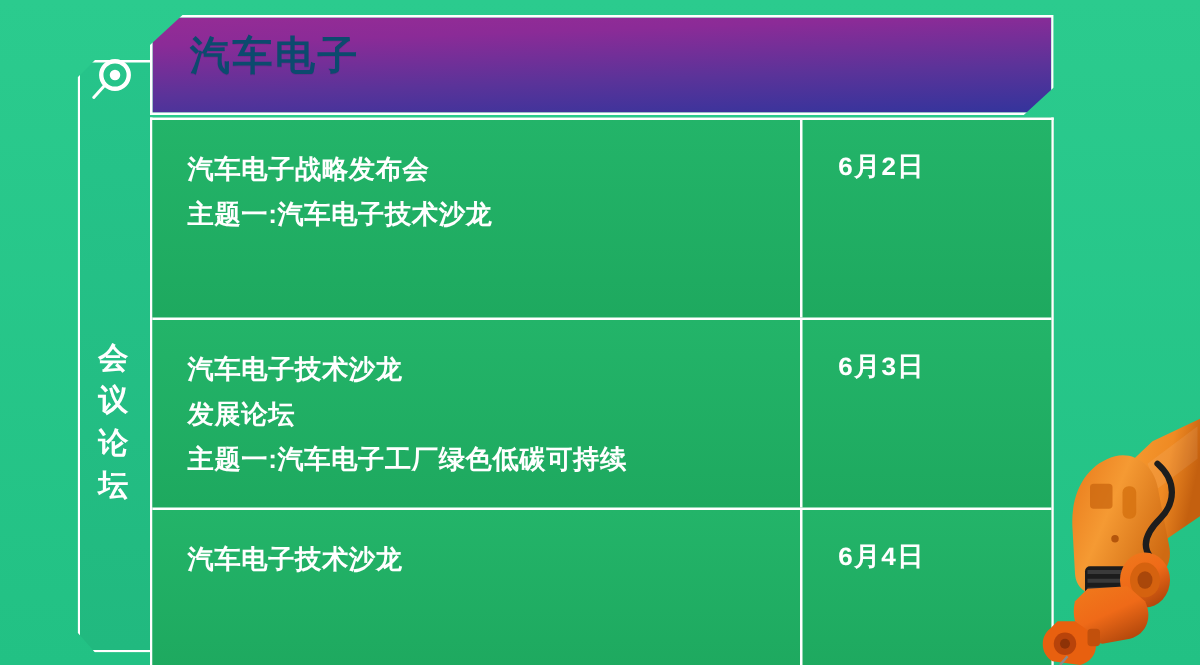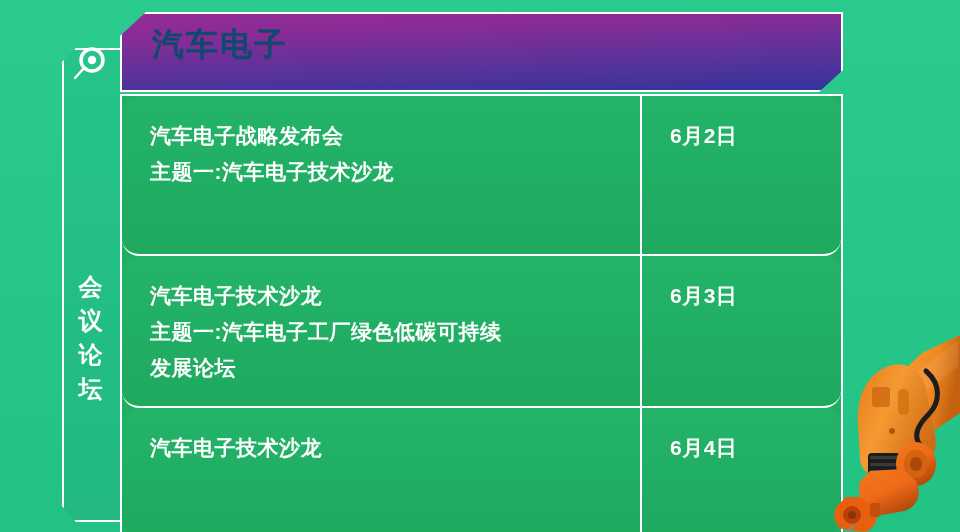--- a/index.html
+++ b/index.html
@@ -100,35 +100,35 @@
     height: 440px;
     border: 2px solid #ffffff;
     border-bottom: none;
     background: #1fae64;
   }
   .row {
     display: flex;
     width: 100%;
     border-bottom: 2px solid #ffffff;
     background: linear-gradient(180deg, #23b469 0%, #1ea95f 100%);
-    border-radius: 17px;
   }
   .row:last-child { border-bottom: none; }
   .row-1 { height: 160px; }
   .row-2 { height: 152px; }
   .row-3 { height: 128px; }
 
   .cell-topic {
     flex: 0 0 520px;
     border-right: 2px solid #ffffff;
     padding: 22px 0 0 28px;
   }
   .cell-date {
     flex: 1 1 auto;
     padding: 22px 0 0 28px;
+    font-family: Liberation Mono, monospace;
   }
 
   .topic-line {
     color: #ffffff;
     font-size: 21px;
     font-weight: bold;
     line-height: 1.72;
     letter-spacing: 0.5px;
     white-space: nowrap;
   }
@@ -184,22 +184,22 @@
       <div class="topic-line">主题一:汽车电子技术沙龙</div>
     </div>
     <div class="cell-date">
       <div class="date-text">6月2日</div>
     </div>
   </div>
 
   <div class="row row-2">
     <div class="cell-topic">
       <div class="topic-line">汽车电子技术沙龙</div>
+      <div class="topic-line">发展论坛</div>
       <div class="topic-line">主题一:汽车电子工厂绿色低碳可持续</div>
-      <div class="topic-line">发展论坛</div>
     </div>
     <div class="cell-date">
       <div class="date-text">6月3日</div>
     </div>
   </div>
 
   <div class="row row-3">
     <div class="cell-topic">
       <div class="topic-line">汽车电子技术沙龙</div>
     </div>

